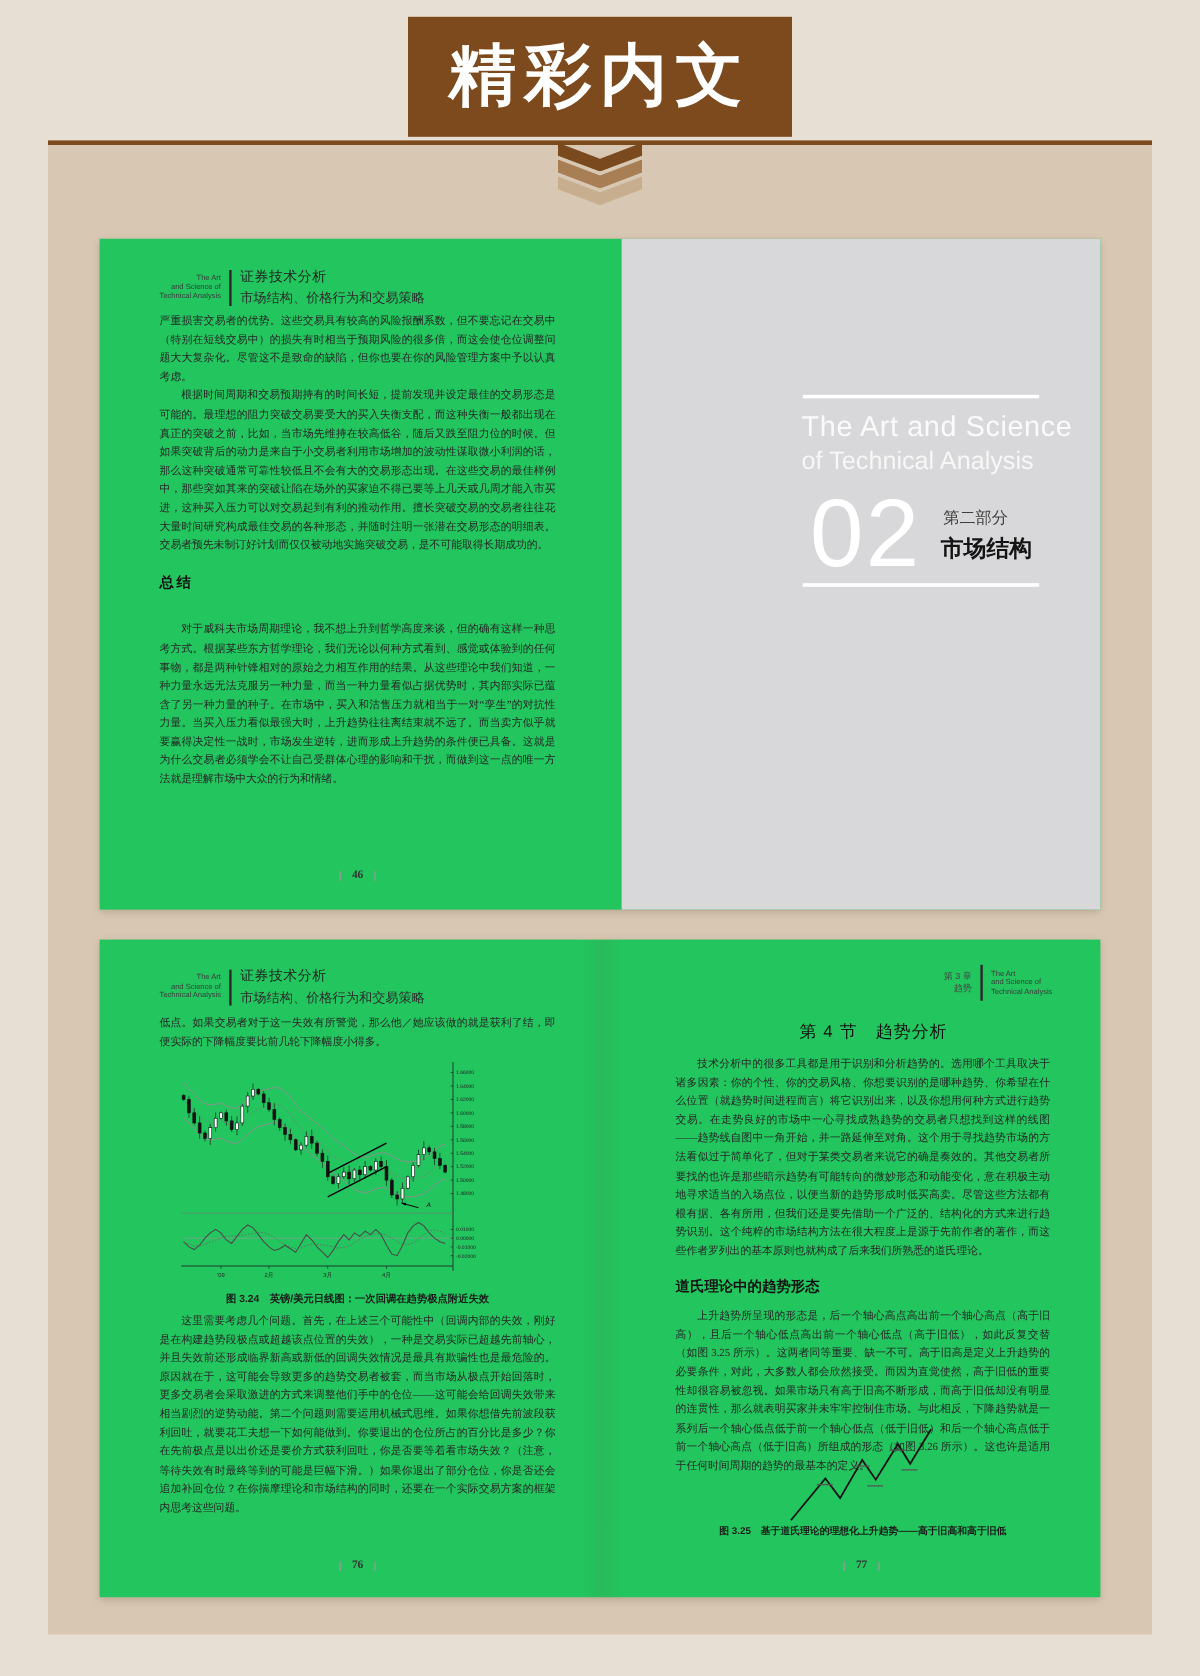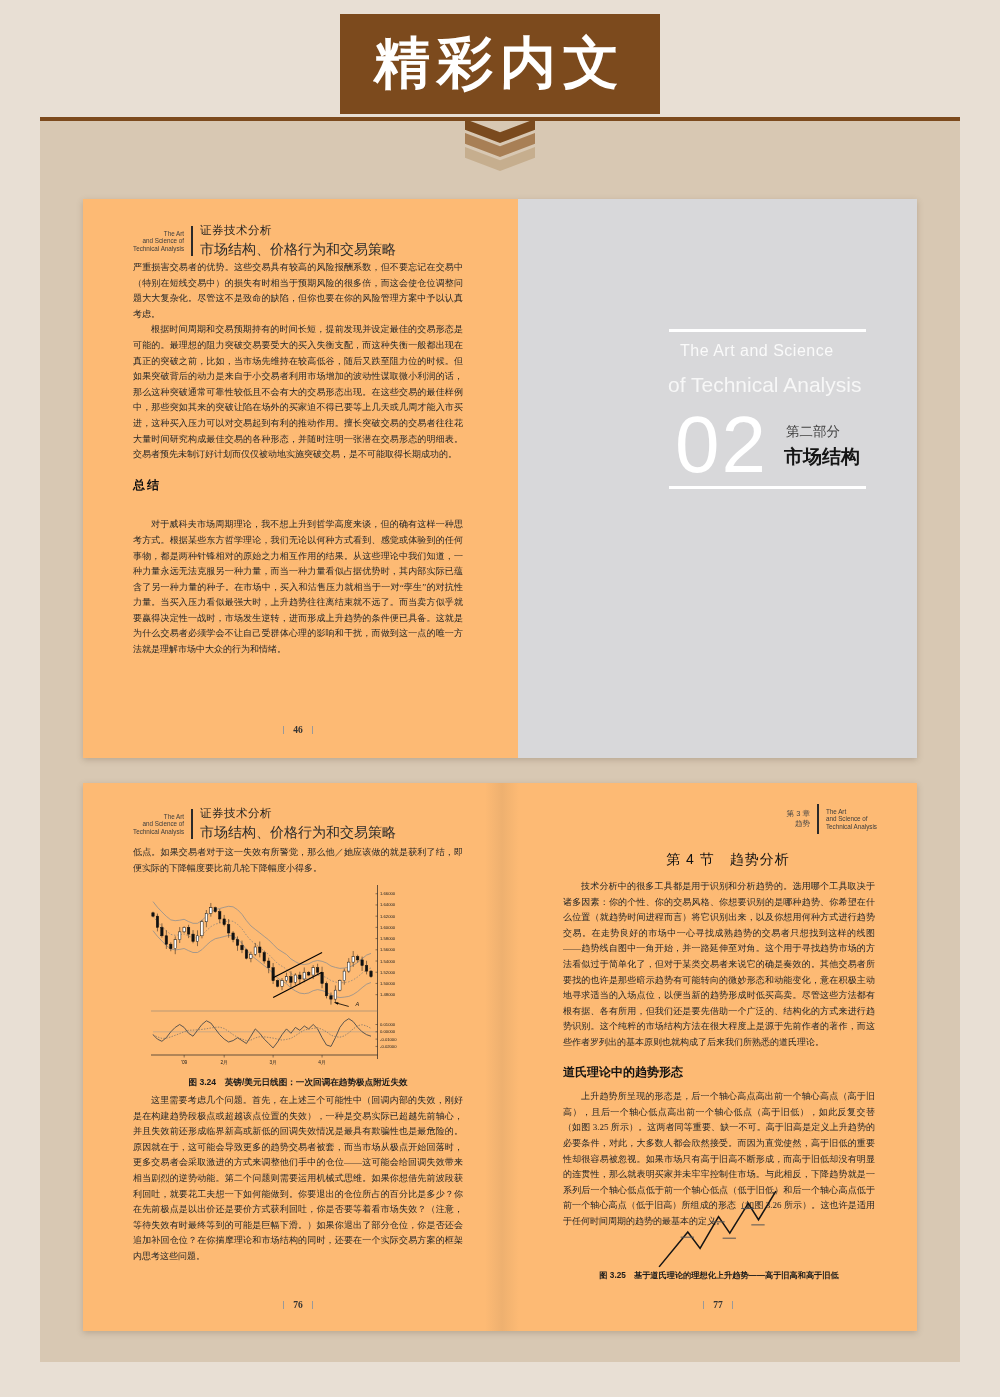--- a/index.html
+++ b/index.html
@@ -20,54 +20,54 @@
     font-family:"Liberation Sans",sans-serif;
   }
   .rule{left:40px;top:117px;width:920px;height:4px;background:#7c4a1d;}
   .panel{left:40px;top:121px;width:920px;height:1241px;background:#d8c8b3;}
   .chev{left:465px;width:70px;height:24px;
     clip-path:polygon(0 0,50% 55%,100% 0,100% 45%,50% 100%,0 45%);}
   .chev1{top:119px;background:#7a4a1e;}
   .chev2{top:133px;background:#a87f55;}
   .chev3{top:147px;background:#c6ae8e;}
   
-  .spread{left:83px;width:834px;background:#fdba74;box-shadow:0 2px 6px rgba(90,70,50,.25);}
+  .spread{left:83px;width:834px;background:#22c55e;box-shadow:0 2px 6px rgba(90,70,50,.25);}
   .spread1{top:199px;height:559px;}
   .spread2{top:783px;height:548px;}
   .graypage{position:absolute;left:435px;top:0;width:399px;height:559px;background:#d8d8da;}
   .fold{position:absolute;left:402px;top:0;width:34px;height:100%;
     background:linear-gradient(to right,rgba(255,255,255,0),rgba(105,90,72,.10),rgba(255,255,255,0));}
   
   .ph{position:absolute;display:flex;align-items:center;gap:7px;}
   .ph-en{font-size:6.3px;line-height:7.6px;color:#3c3c3c;text-align:right;}
   .ph-en.lft{text-align:left;}
   .ph-bar{width:2px;height:30px;background:#2a2a2a;}
   .ph-cn .t1{font-size:11.5px;color:#1e1e1e;margin-bottom:3px;letter-spacing:.5px;}
-  .ph-cn .t2{font-size:14px;color:#2c2c2c;}
+  .ph-cn .t2{font-size:11px;color:#2c2c2c;}
   .ph-ch{font-size:7.5px;color:#444;text-align:right;line-height:10px;}
   
   .textcol{position:absolute;width:330px;font-family:"Liberation Serif",serif;
     font-size:9px;line-height:15.6px;color:#262626;text-align:justify;}
   .textcol p{margin:0;}
   .textcol p.ind{text-indent:2em;}
   .sum-head{font-size:12px;font-weight:bold;margin:15px 0 24px 0;
     font-family:"Liberation Sans",sans-serif;color:#111;letter-spacing:2px;}
   .sub-head{font-size:12px;font-weight:bold;color:#111;margin:14px 0 9px 0;
     font-family:"Liberation Sans",sans-serif;text-align:left;text-indent:0;}
   .sec-title{position:absolute;width:330px;text-align:center;font-size:14px;font-weight:normal;
     color:#111;font-family:"Liberation Sans",sans-serif;letter-spacing:1px;}
   .caption{position:absolute;width:330px;text-align:center;font-size:8.6px;font-weight:bold;
     color:#1a1a1a;font-family:"Liberation Sans",sans-serif;}
   
   .pfoot{position:absolute;display:flex;align-items:center;gap:9px;justify-content:center;}
   .fbar{width:1px;height:8px;background:#999;display:inline-block;}
   .pfoot span{font-size:9.5px;font-weight:bold;color:#333;font-family:"Liberation Serif",serif;}
   
   .gline{position:absolute;left:151px;width:197px;height:2.5px;background:#ffffff;}
-  .g-t1{position:absolute;left:150px;top:143px;font-size:16px;color:#fafafa;letter-spacing:.5px;margin-left:12px;}
+  .g-t1{position:absolute;left:150px;top:143px;font-size:24px;color:#fafafa;letter-spacing:.5px;}
   .g-t2{position:absolute;left:150px;top:174px;font-size:21px;color:#f7f7f7;}
   .g-num{position:absolute;left:157px;top:207px;font-size:80px;line-height:78px;
     font-weight:400;color:#ffffff;letter-spacing:2px;}
   .g-part{position:absolute;left:268px;top:224px;font-size:13.5px;color:#3f3f3f;}
   .g-part2{position:absolute;left:266px;top:245px;font-size:19px;font-weight:bold;color:#141414;text-align:right;}
   svg text{font-family:"Liberation Sans",sans-serif;}
 </style>
 </head>
 <body>
 

